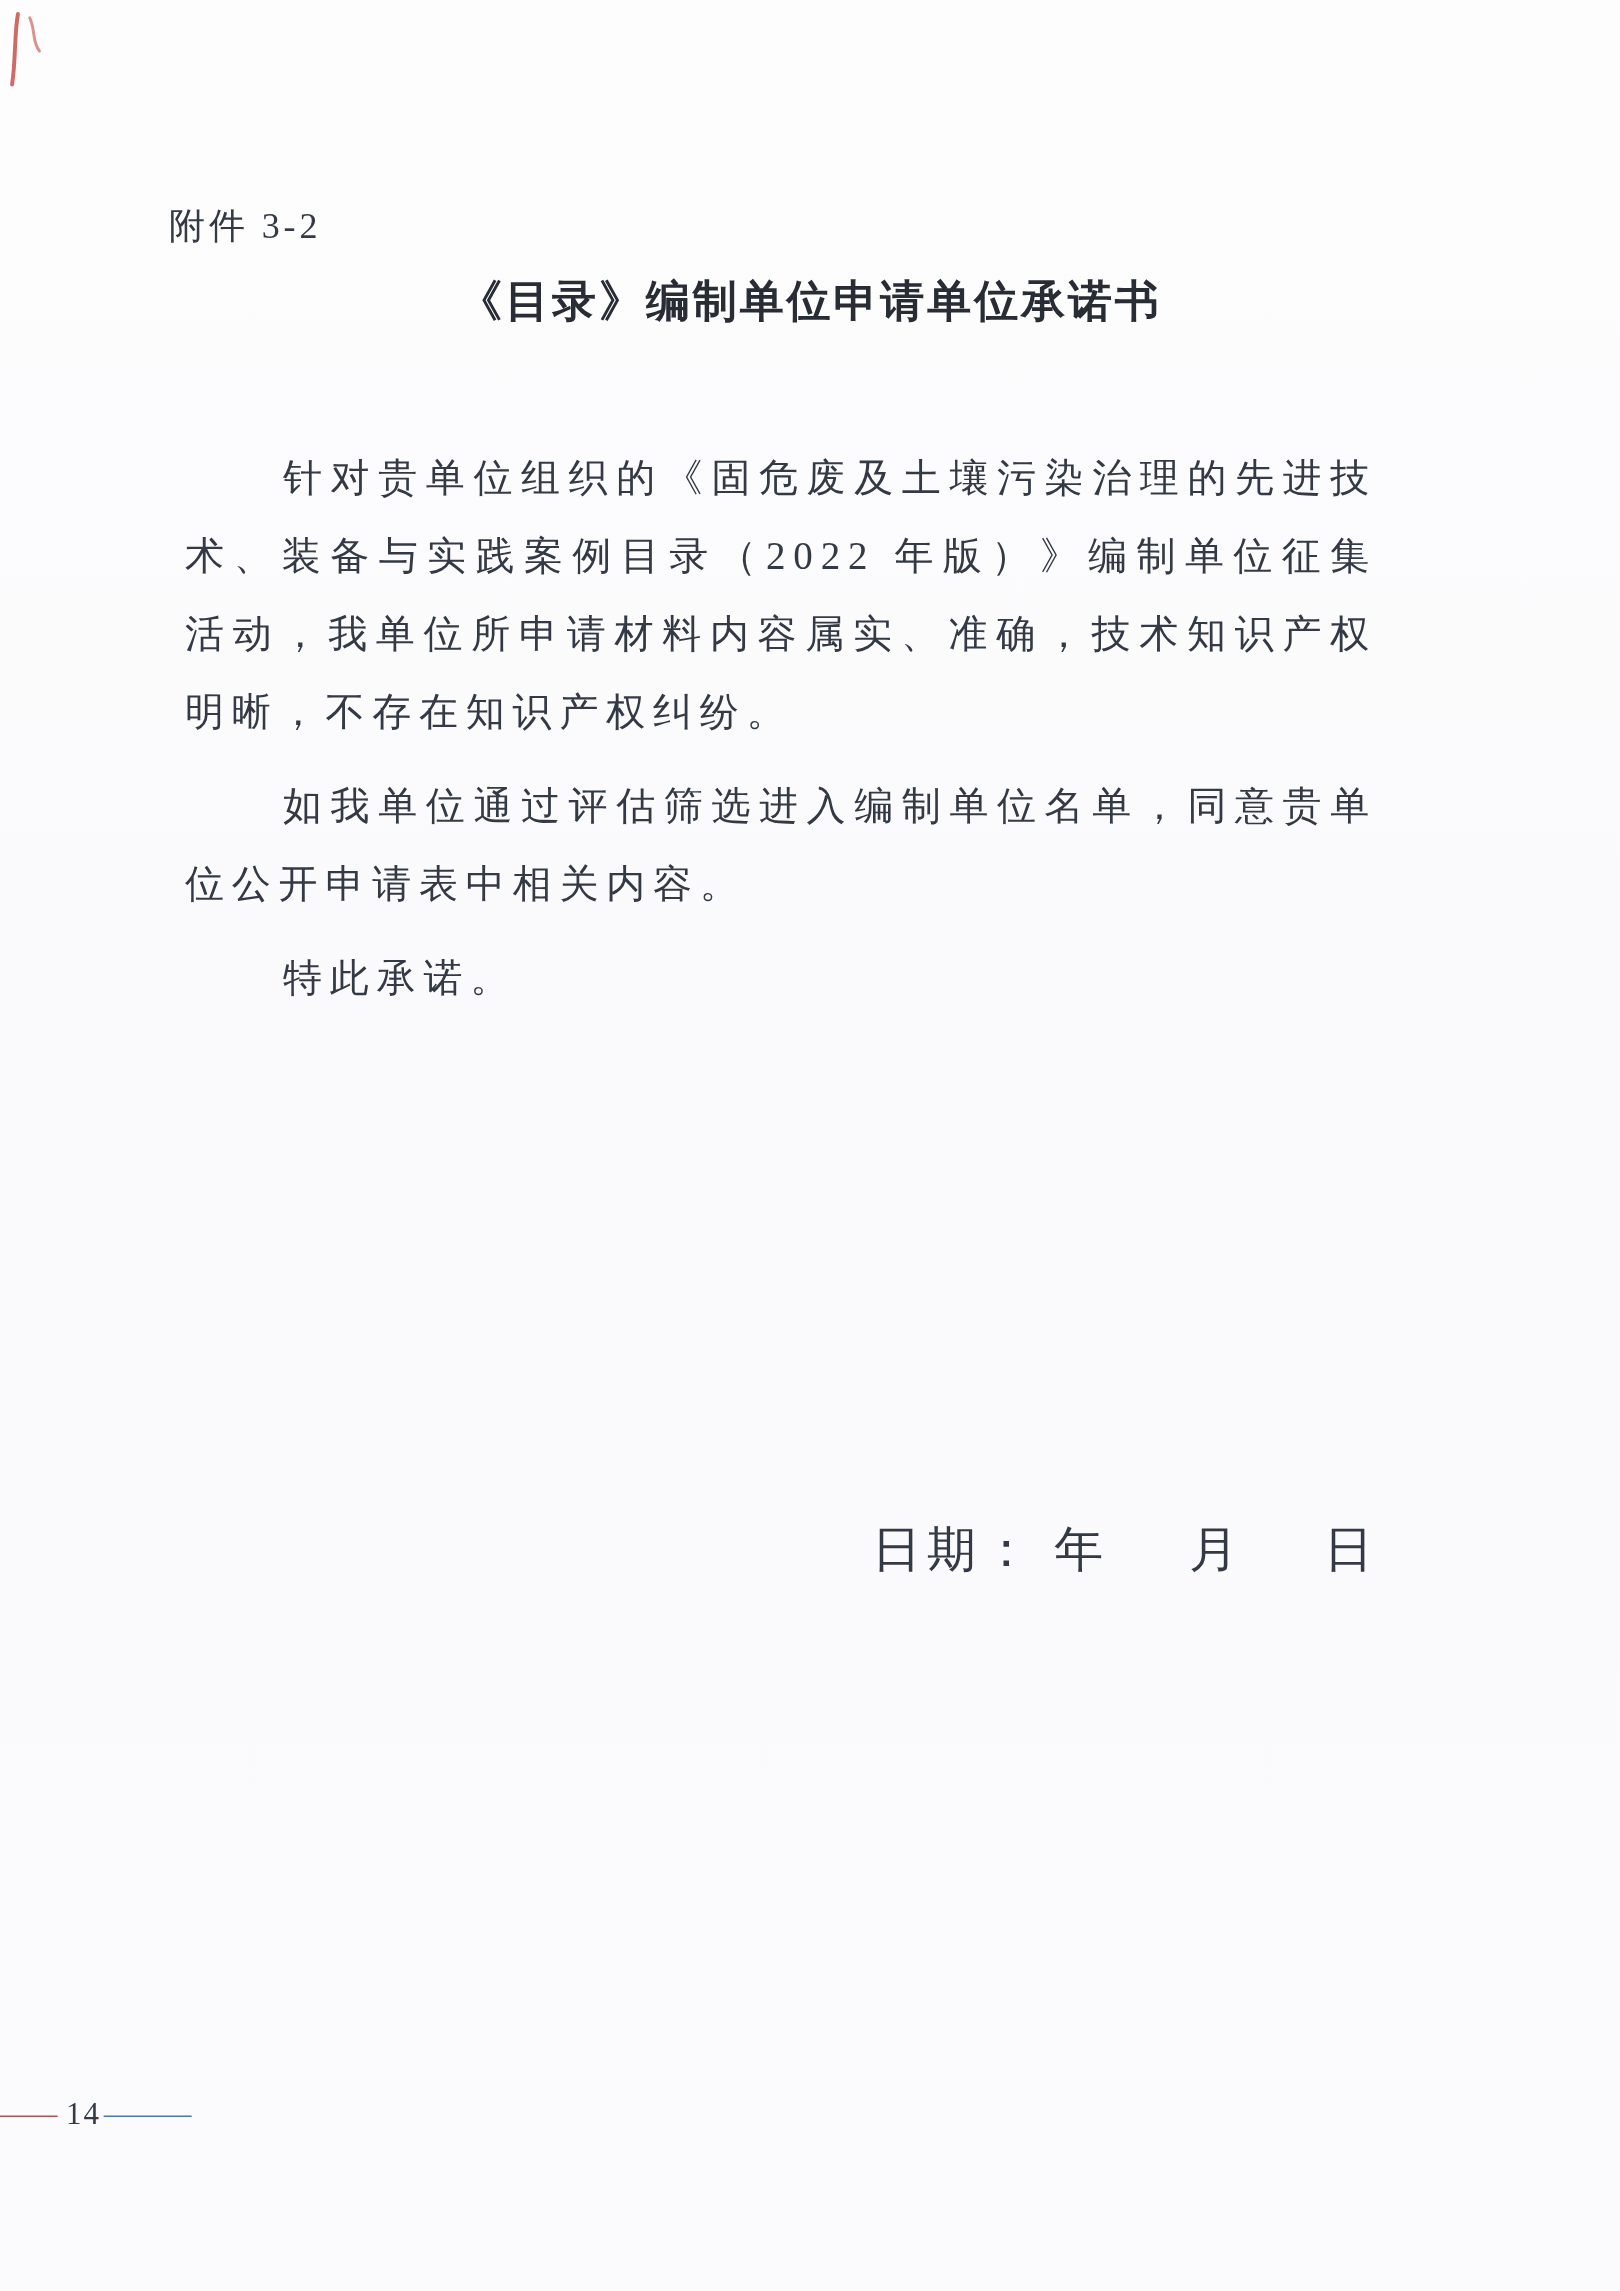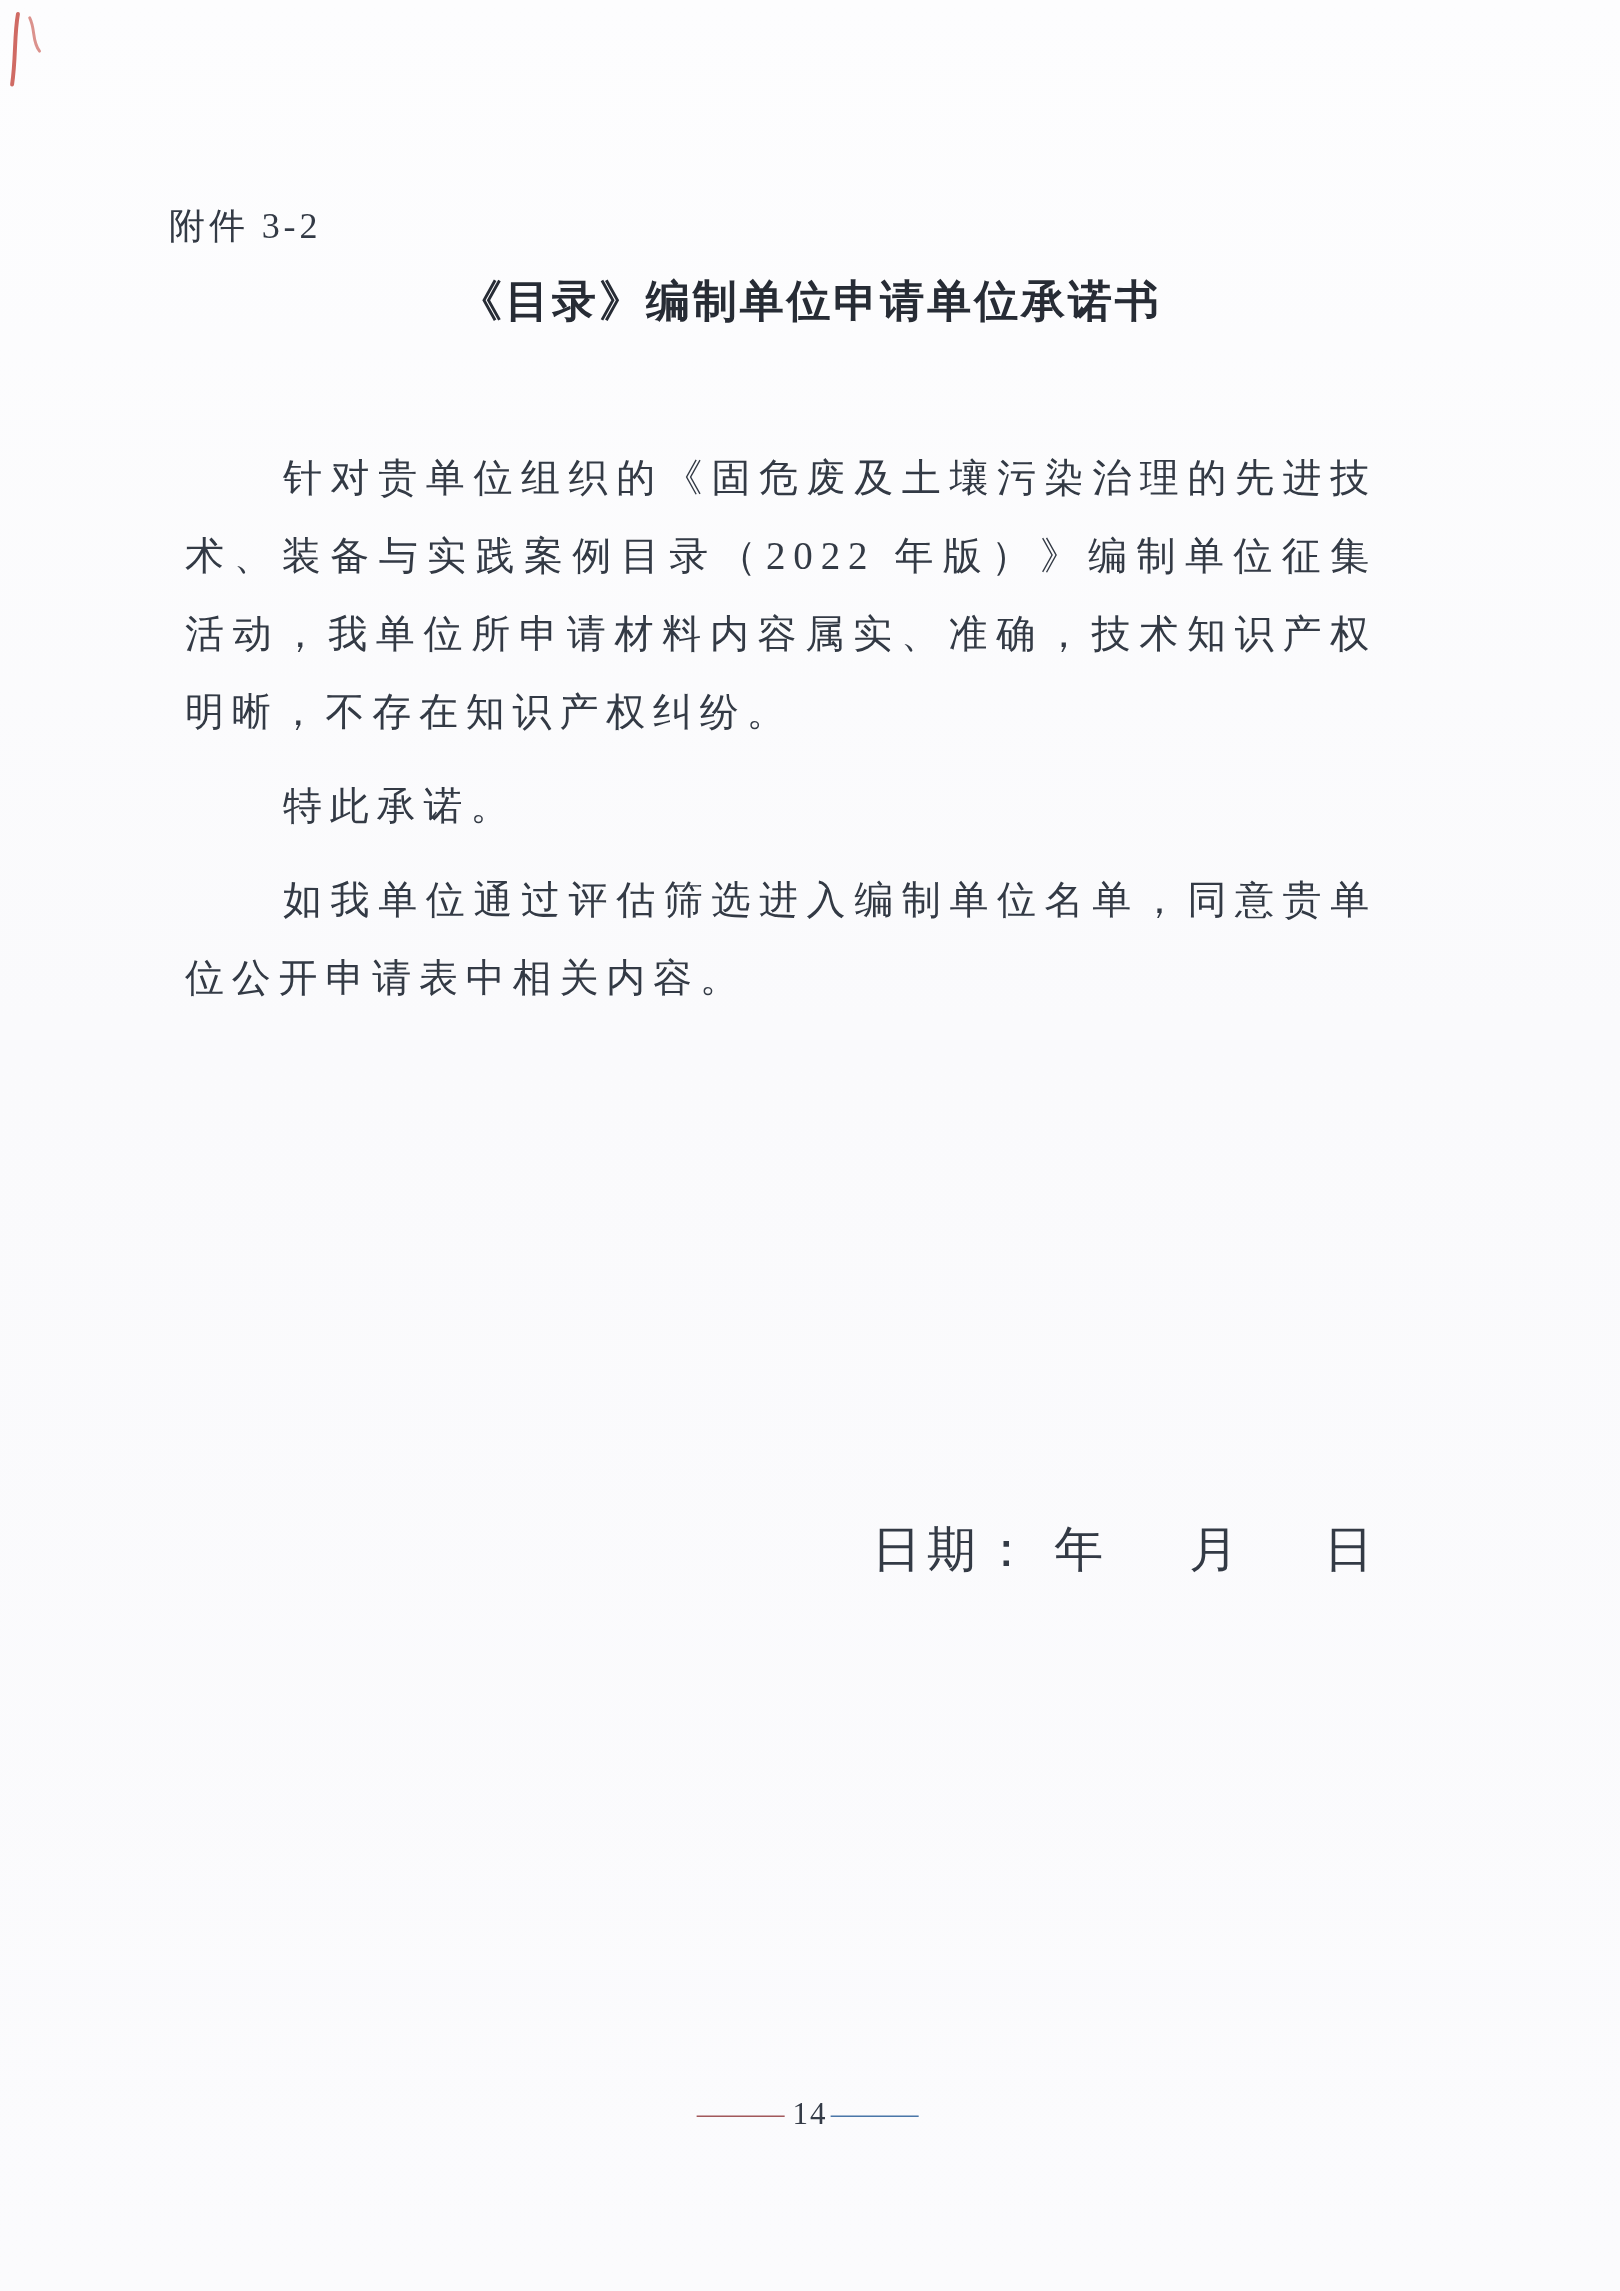--- a/index.html
+++ b/index.html
@@ -45,21 +45,21 @@
     font-size:38px;letter-spacing:9.8px;
   }
   .date-line{
     position:absolute;right:241px;top:1517px;
     font-size:49px;letter-spacing:5.9px;white-space:nowrap;
   }
   .date-line .gap{display:inline-block;width:80px;}
   .date-line .lead-gap{display:inline-block;width:17.6px;}
   .footer{
     position:absolute;left:0;right:0;top:2096px;
-    text-align:center;font-size:31px;color:#3a4250;
+    text-align:left;font-size:31px;color:#3a4250;
     letter-spacing:2px;
   }
   .dash{display:inline-block;transform:scaleX(2.8);transform-origin:center;}
   .dash-left{color:var(--dash-left);margin-right:33px;}
   .dash-right{color:var(--dash-right);margin-left:33px;}
   .pagenum{color:#343b47;}
 </style>
 </head>
 <body>
 
@@ -69,22 +69,22 @@
     <path d="M12 6 C 8 28, 10 52, 6 78" stroke="var(--artifact-red)" stroke-width="4" fill="none" stroke-linecap="round" opacity="0.75"></path>
     <path d="M24 10 C 30 22, 26 34, 34 44" stroke="var(--artifact-red)" stroke-width="3" fill="none" stroke-linecap="round" opacity="0.55"></path>
   </svg>
 
   <div class="attachment">附件 3-2</div>
 
   <h1 class="title">《目录》编制单位申请单位承诺书</h1>
 
   <div class="content">
     <p class="para">针对贵单位组织的《固危废及土壤污染治理的先进技术、装备与实践案例目录（2022 年版）》编制单位征集活动，我单位所申请材料内容属实、准确，技术知识产权明晰，不存在知识产权纠纷。</p>
+    <p class="para">如我单位通过评估筛选进入编制单位名单，同意贵单位公开申请表中相关内容。</p>
     <p class="para">特此承诺。</p>
-    <p class="para">如我单位通过评估筛选进入编制单位名单，同意贵单位公开申请表中相关内容。</p>
   </div>
 
 
   <div class="date-line">
     <span>日期：</span><span class="lead-gap"></span><span>年</span><span class="gap"></span><span>月</span><span class="gap"></span><span>日</span>
   </div>
 
   <div class="footer">
     <span class="dash dash-left">—</span><span class="pagenum">14</span><span class="dash dash-right">—</span>
   </div>

